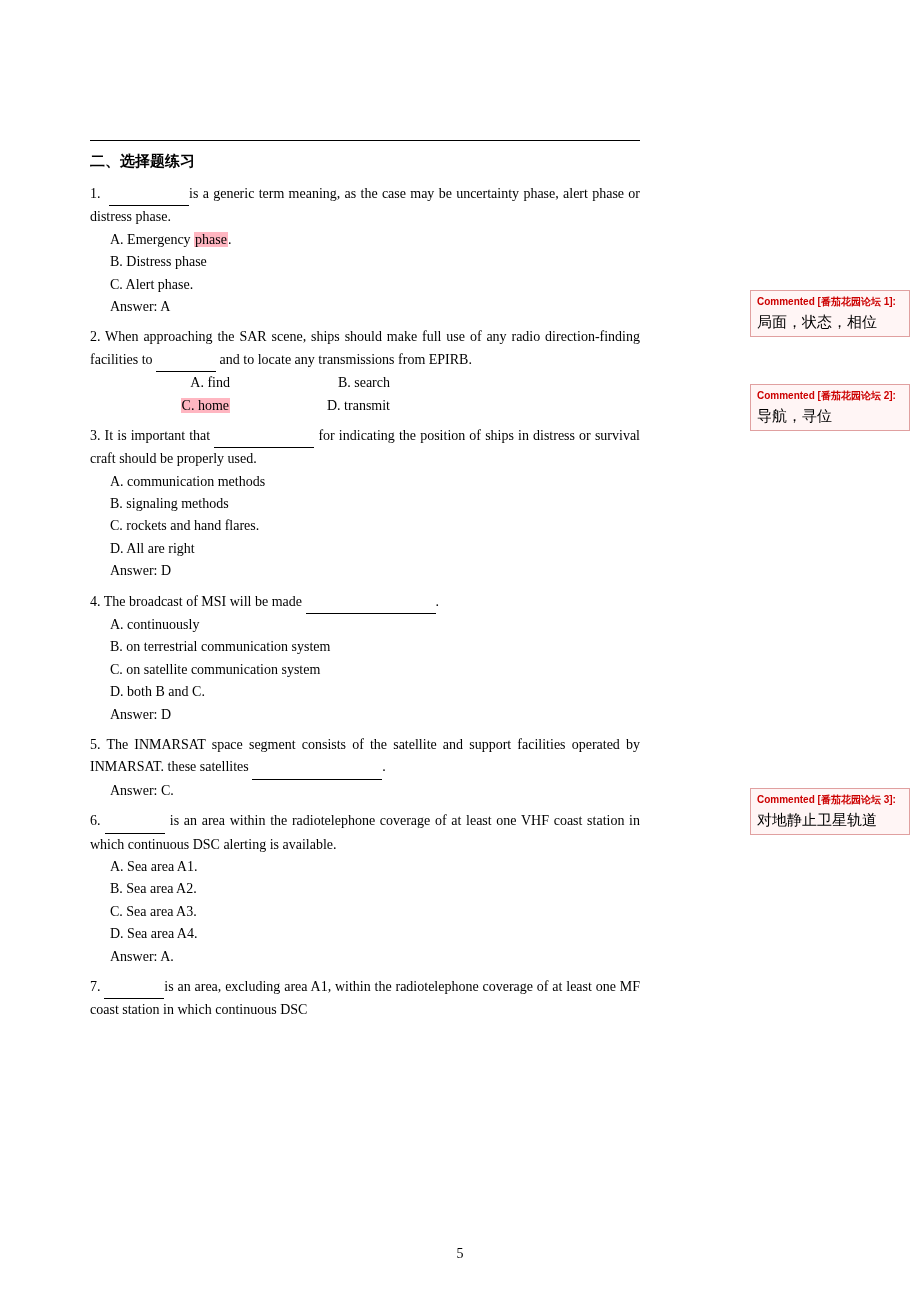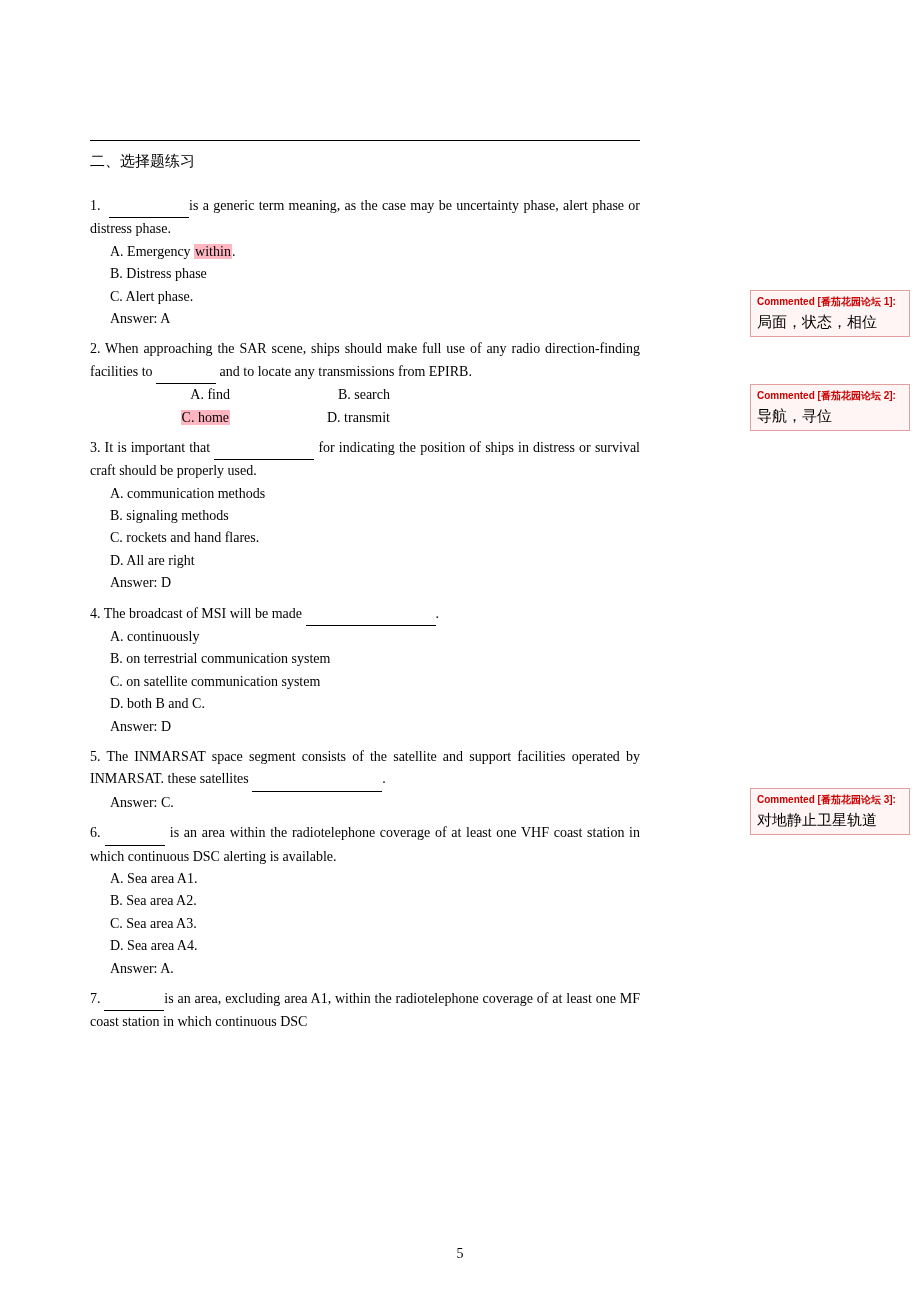--- a/index.html
+++ b/index.html
@@ -32,22 +32,22 @@
     }
 
     .divider-line {
       border: none;
       border-top: 1px solid #000;
       margin-bottom: 8px;
     }
 
     .section-title {
       font-size: 15px;
-      margin-bottom: 22px;
-      font-weight: normal;
+      margin-bottom: 10px;
+      font-weight: bold;
     }
 
     .question-block {
       margin-bottom: 8px;
     }
 
     .options {
       margin-left: 20px;
     }
 
@@ -134,21 +134,21 @@
 
     <hr class="divider-line">
 
     <div class="section-title">二、选择题练习</div>
 
     <div class="question-block">
       <p class="no-indent">
         1.&nbsp;&nbsp;<span class="blank">&nbsp;&nbsp;&nbsp;&nbsp;&nbsp;&nbsp;&nbsp;&nbsp;&nbsp;&nbsp;&nbsp;&nbsp;</span>is a generic term meaning, as the case may be uncertainty phase, alert phase or distress phase.
       </p>
       <div class="options">
-        <p>A. Emergency <span class="highlight-pink">within</span>.</p>
+        <p>A. Emergency <span class="highlight-pink">phase</span>.</p>
         <p>B. Distress phase</p>
         <p>C. Alert phase.</p>
       </div>
       <p class="answer">Answer: A</p>
     </div>
 
     <div class="question-block">
       <p class="no-indent">
         2. When approaching the SAR scene, ships should make full use of any radio direction-finding facilities to <span class="blank blank-short">&nbsp;&nbsp;&nbsp;&nbsp;&nbsp;&nbsp;&nbsp;&nbsp;</span> and to locate any transmissions from EPIRB.
       </p>

